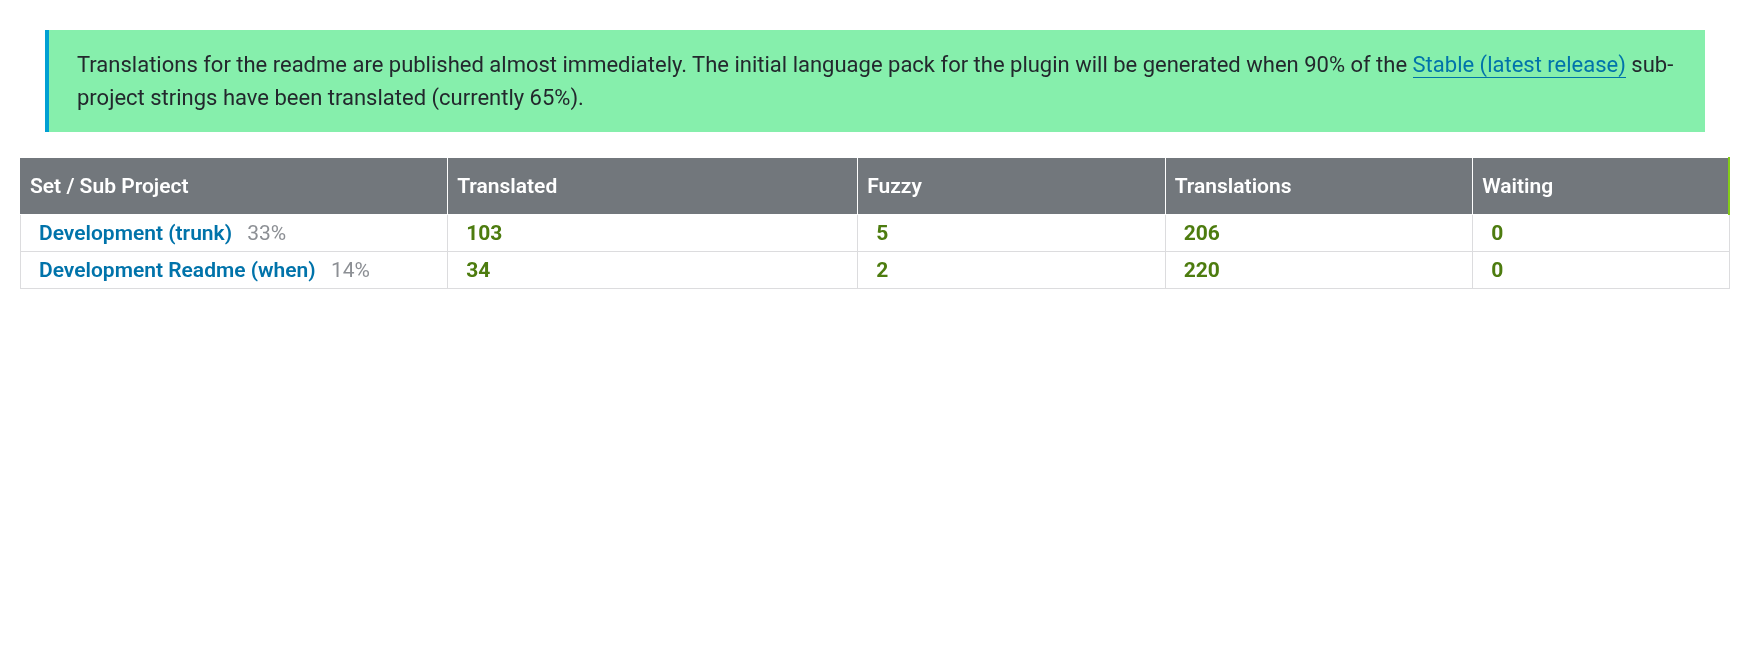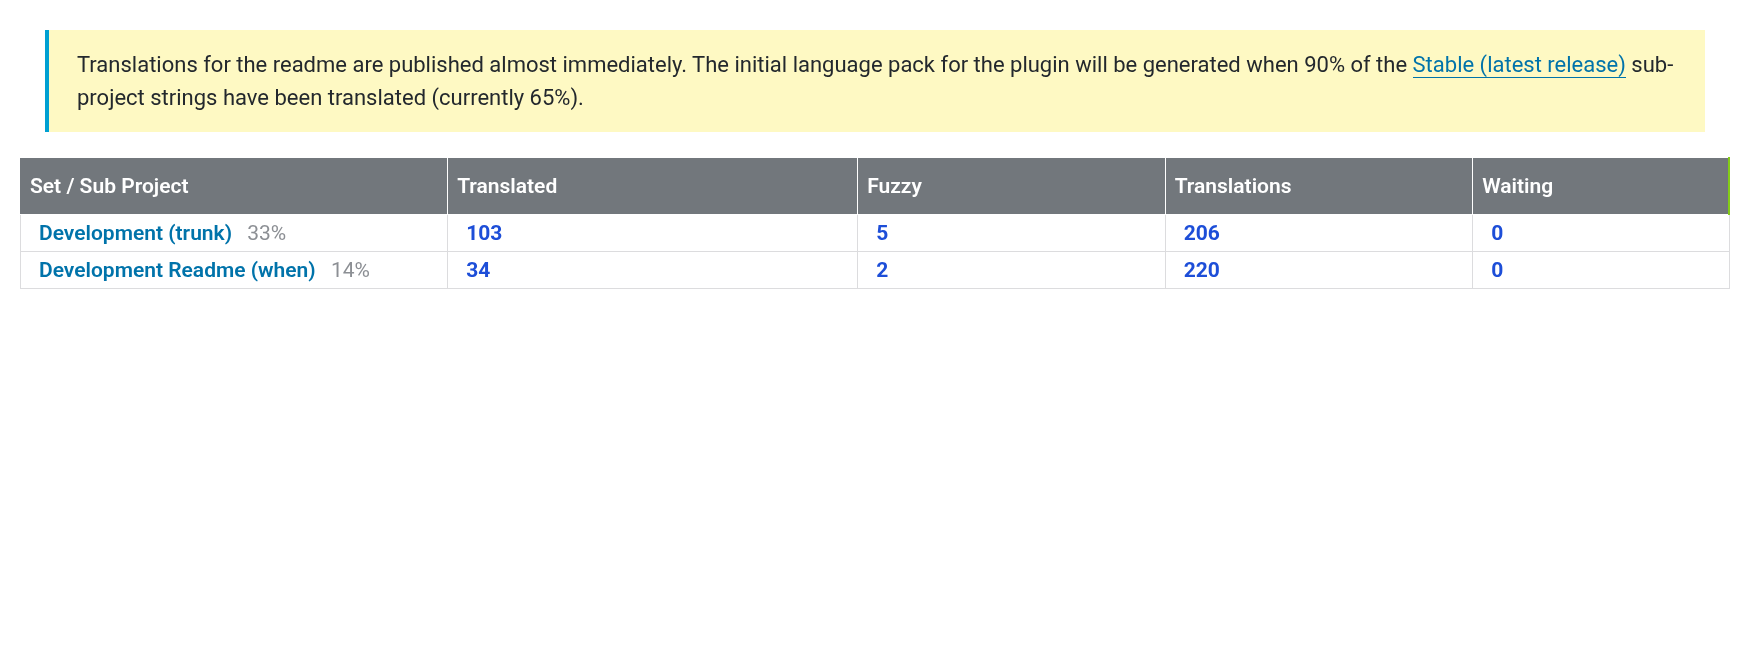--- a/index.html
+++ b/index.html
@@ -7,21 +7,21 @@
       margin: 0;
       padding: 0;
     }
     body {
       font-family: -apple-system, BlinkMacSystemFont, "Segoe UI", Roboto, "Helvetica Neue", Arial, sans-serif;
       color: #23282d;
       background: #fff;
       padding: 20px;
     }
     .notice {
-      background: #fef9c3;
+      background: #86efac;
       border-left: 4px solid #00a0d2;
       padding: 18px 28px;
       margin: 10px 25px 25px 25px;
       font-size: 22px;
       line-height: 1.5;
       color: #23282d;
     }
     .notice a {
       color: #0073aa;
       text-decoration: none;
@@ -46,21 +46,21 @@
     thead th:last-child {
       border-right: 2px solid #84cc16;
     }
     tbody td {
       padding: 6px 18px;
       border: 1px solid #dcdcde;
       vertical-align: middle;
     }
     tbody td.numcell {
       font-weight: 700;
-      color: #1d4ed8;
+      color: #4d7c0f;
     }
     .proj-name a {
       color: #0073aa;
       text-decoration: none;
       font-weight: 600;
     }
     .proj-name .pct {
       color: #8c8f94;
       font-weight: 400;
       margin-left: 10px;

